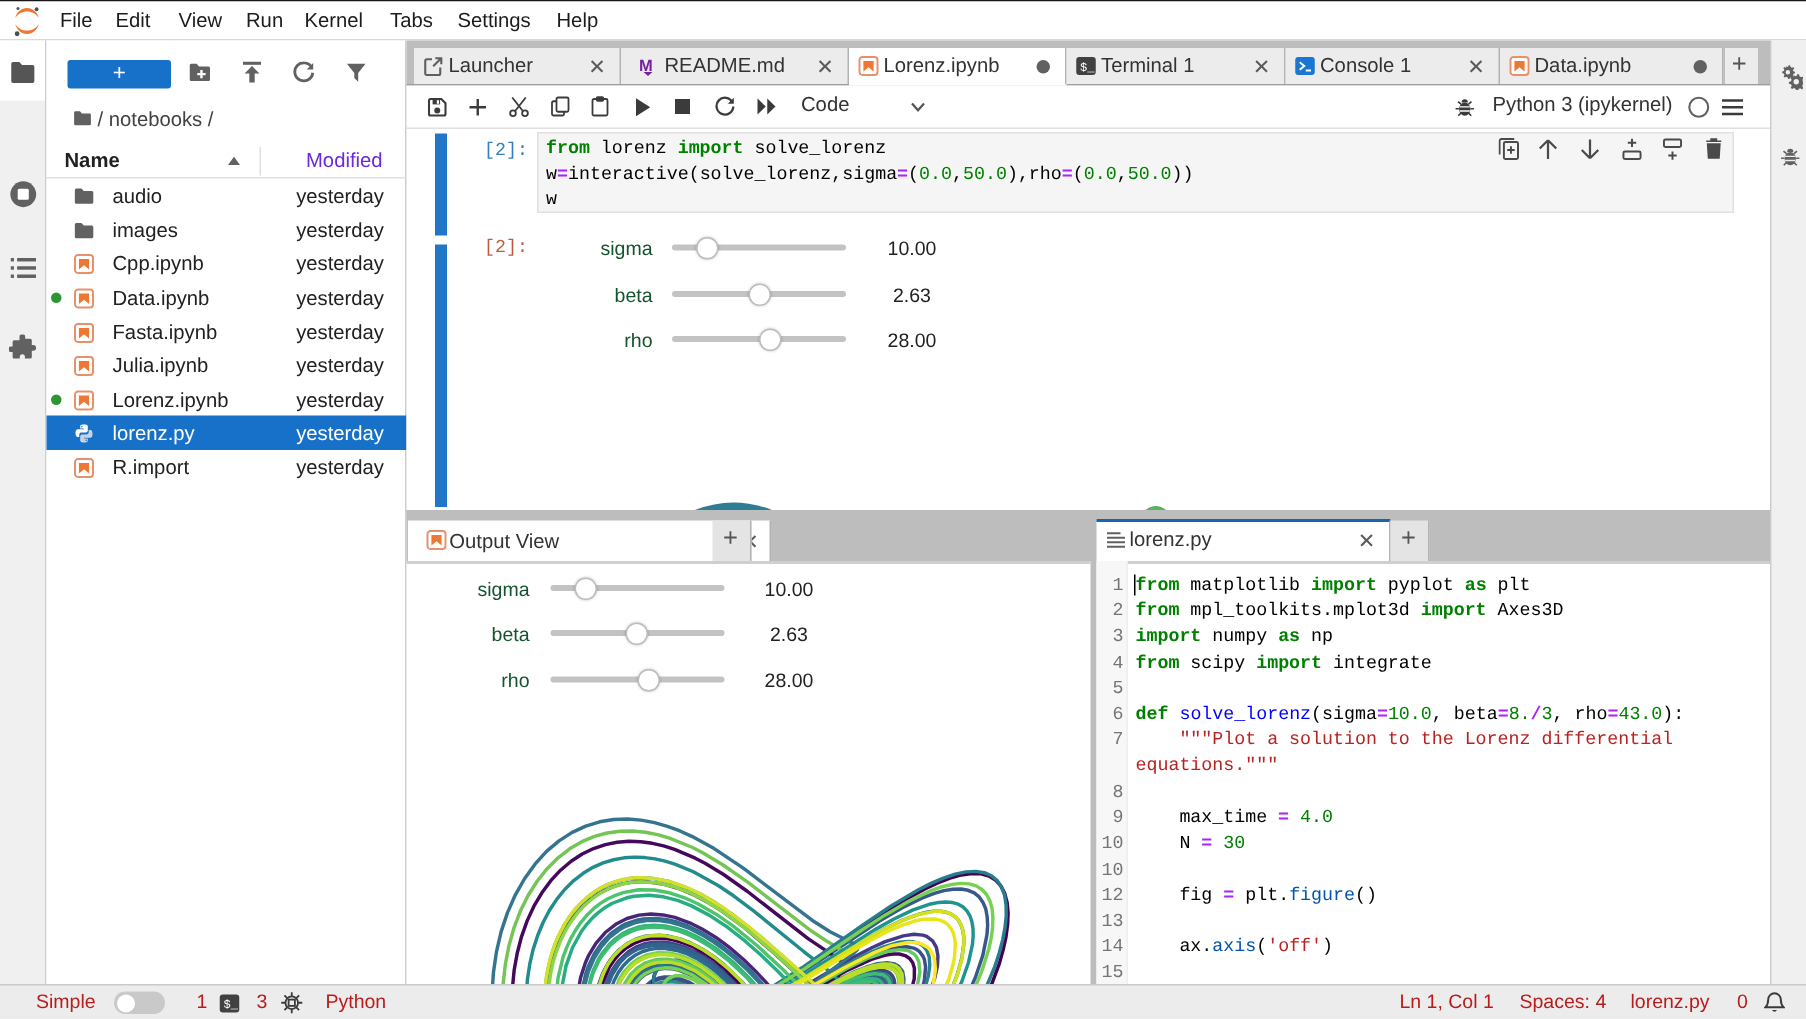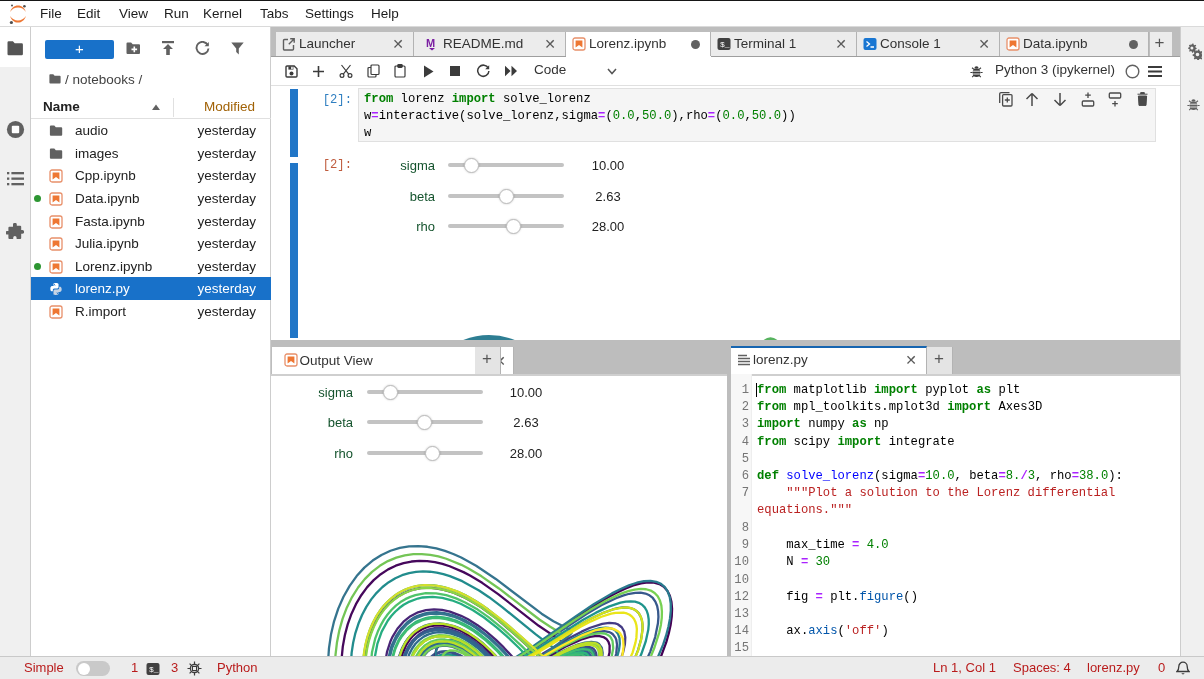--- a/index.html
+++ b/index.html
@@ -146,21 +146,21 @@
   <svg style="left:18px;top:47px" width="12" height="10" viewBox="0 0 12 10">
     <path d="M0.4 1.1 a0.9 0.9 0 0 1 0.9-0.9 h3 l1.3 1.5 h5.1 a0.9 0.9 0 0 1 0.9 0.9 v6 a0.9 0.9 0 0 1-0.9 0.9 h-9.4 a0.9 0.9 0 0 1-0.9-0.9 Z" fill="#616161"></path>
   </svg>
   <span class="abs" style="left:34px;top:45px;font-size:13.5px;color:#424242">/ notebooks /</span>
   <div class="abs" style="left:0;top:69px;width:240px;height:23px;border-bottom:1px solid #e0e0e0">
     <span class="abs" style="left:12px;top:3px;font-size:13.5px;font-weight:bold;color:#212121">Name</span>
     <svg style="left:120px;top:8px;position:absolute" width="10" height="7" viewBox="0 0 10 7">
           <path d="M5 0.5 9 6 H1 Z" fill="#616161"></path>
         </svg>
     <div class="abs" style="left:142px;top:2px;width:1px;height:19px;background:#e0e0e0"></div>
-    <span class="abs" style="left:173px;top:3px;font-size:13.5px;color:#a16207">Modified</span>
+    <span class="abs" style="left:173px;top:3px;font-size:13.5px;color:#6d28d9">Modified</span>
   </div>
   <div class="fbrow" style="top:92px">
         <svg class="ficon" viewBox="0 0 14 14">
           <use href="#i-dir"></use>
         </svg>
         <span class="nm">audio</span>
         <span class="md">yesterday</span>
       </div>
   <div class="fbrow" style="top:115px">
         <svg class="ficon" viewBox="0 0 14 14">
@@ -519,21 +519,21 @@
       <div class="gutterline" style="top:181px;left:-4px">10</div>
       <div class="gutterline" style="top:199px;left:-4px">10</div>
       <div class="gutterline" style="top:216px;left:-4px">12</div>
       <div class="gutterline" style="top:233px;left:-4px">13</div>
       <div class="gutterline" style="top:250px;left:-4px">14</div>
       <div class="gutterline" style="top:267px;left:-4px">15</div>
       <div class="edline" style="top:9px"><span class="kw">from</span> matplotlib <span class="kw">import</span> pyplot <span class="kw">as</span> plt</div>
       <div class="edline" style="top:26px"><span class="kw">from</span> mpl_toolkits.mplot3d <span class="kw">import</span> Axes3D</div>
       <div class="edline" style="top:43px"><span class="kw">import</span> numpy <span class="kw">as</span> np</div>
       <div class="edline" style="top:61px"><span class="kw">from</span> scipy <span class="kw">import</span> integrate</div>
-      <div class="edline" style="top:95px"><span class="kw">def</span> <span class="dfn">solve_lorenz</span>(sigma<span class="op">=</span><span class="num">10.0</span>, beta<span class="op">=</span><span class="num">8.</span><span class="op">/</span><span class="num">3</span>, rho<span class="op">=</span><span class="num">38.0</span>):</div>
+      <div class="edline" style="top:95px"><span class="kw">def</span> <span class="dfn">solve_lorenz</span>(sigma<span class="op">=</span><span class="num">10.0</span>, beta<span class="op">=</span><span class="num">8.</span><span class="op">/</span><span class="num">3</span>, rho<span class="op">=</span><span class="num">43.0</span>):</div>
       <div class="edline" style="top:112px">    <span class="str">"""Plot a solution to the Lorenz differential</span></div>
       <div class="edline" style="top:129px"><span class="str">equations."""</span></div>
       <div class="edline" style="top:164px">    max_time <span class="op">=</span> <span class="num">4.0</span></div>
       <div class="edline" style="top:181px">    N <span class="op">=</span> <span class="num">30</span></div>
       <div class="edline" style="top:216px">    fig <span class="op">=</span> plt.<span class="prop">figure</span>()</div>
       <div class="edline" style="top:250px">    ax.<span class="prop">axis</span>(<span class="str">'off'</span>)</div>
       <div class="abs" style="left:25px;top:9px;width:1.4px;height:14px;background:#000"></div>
     </div>
   </div>
 </div>

